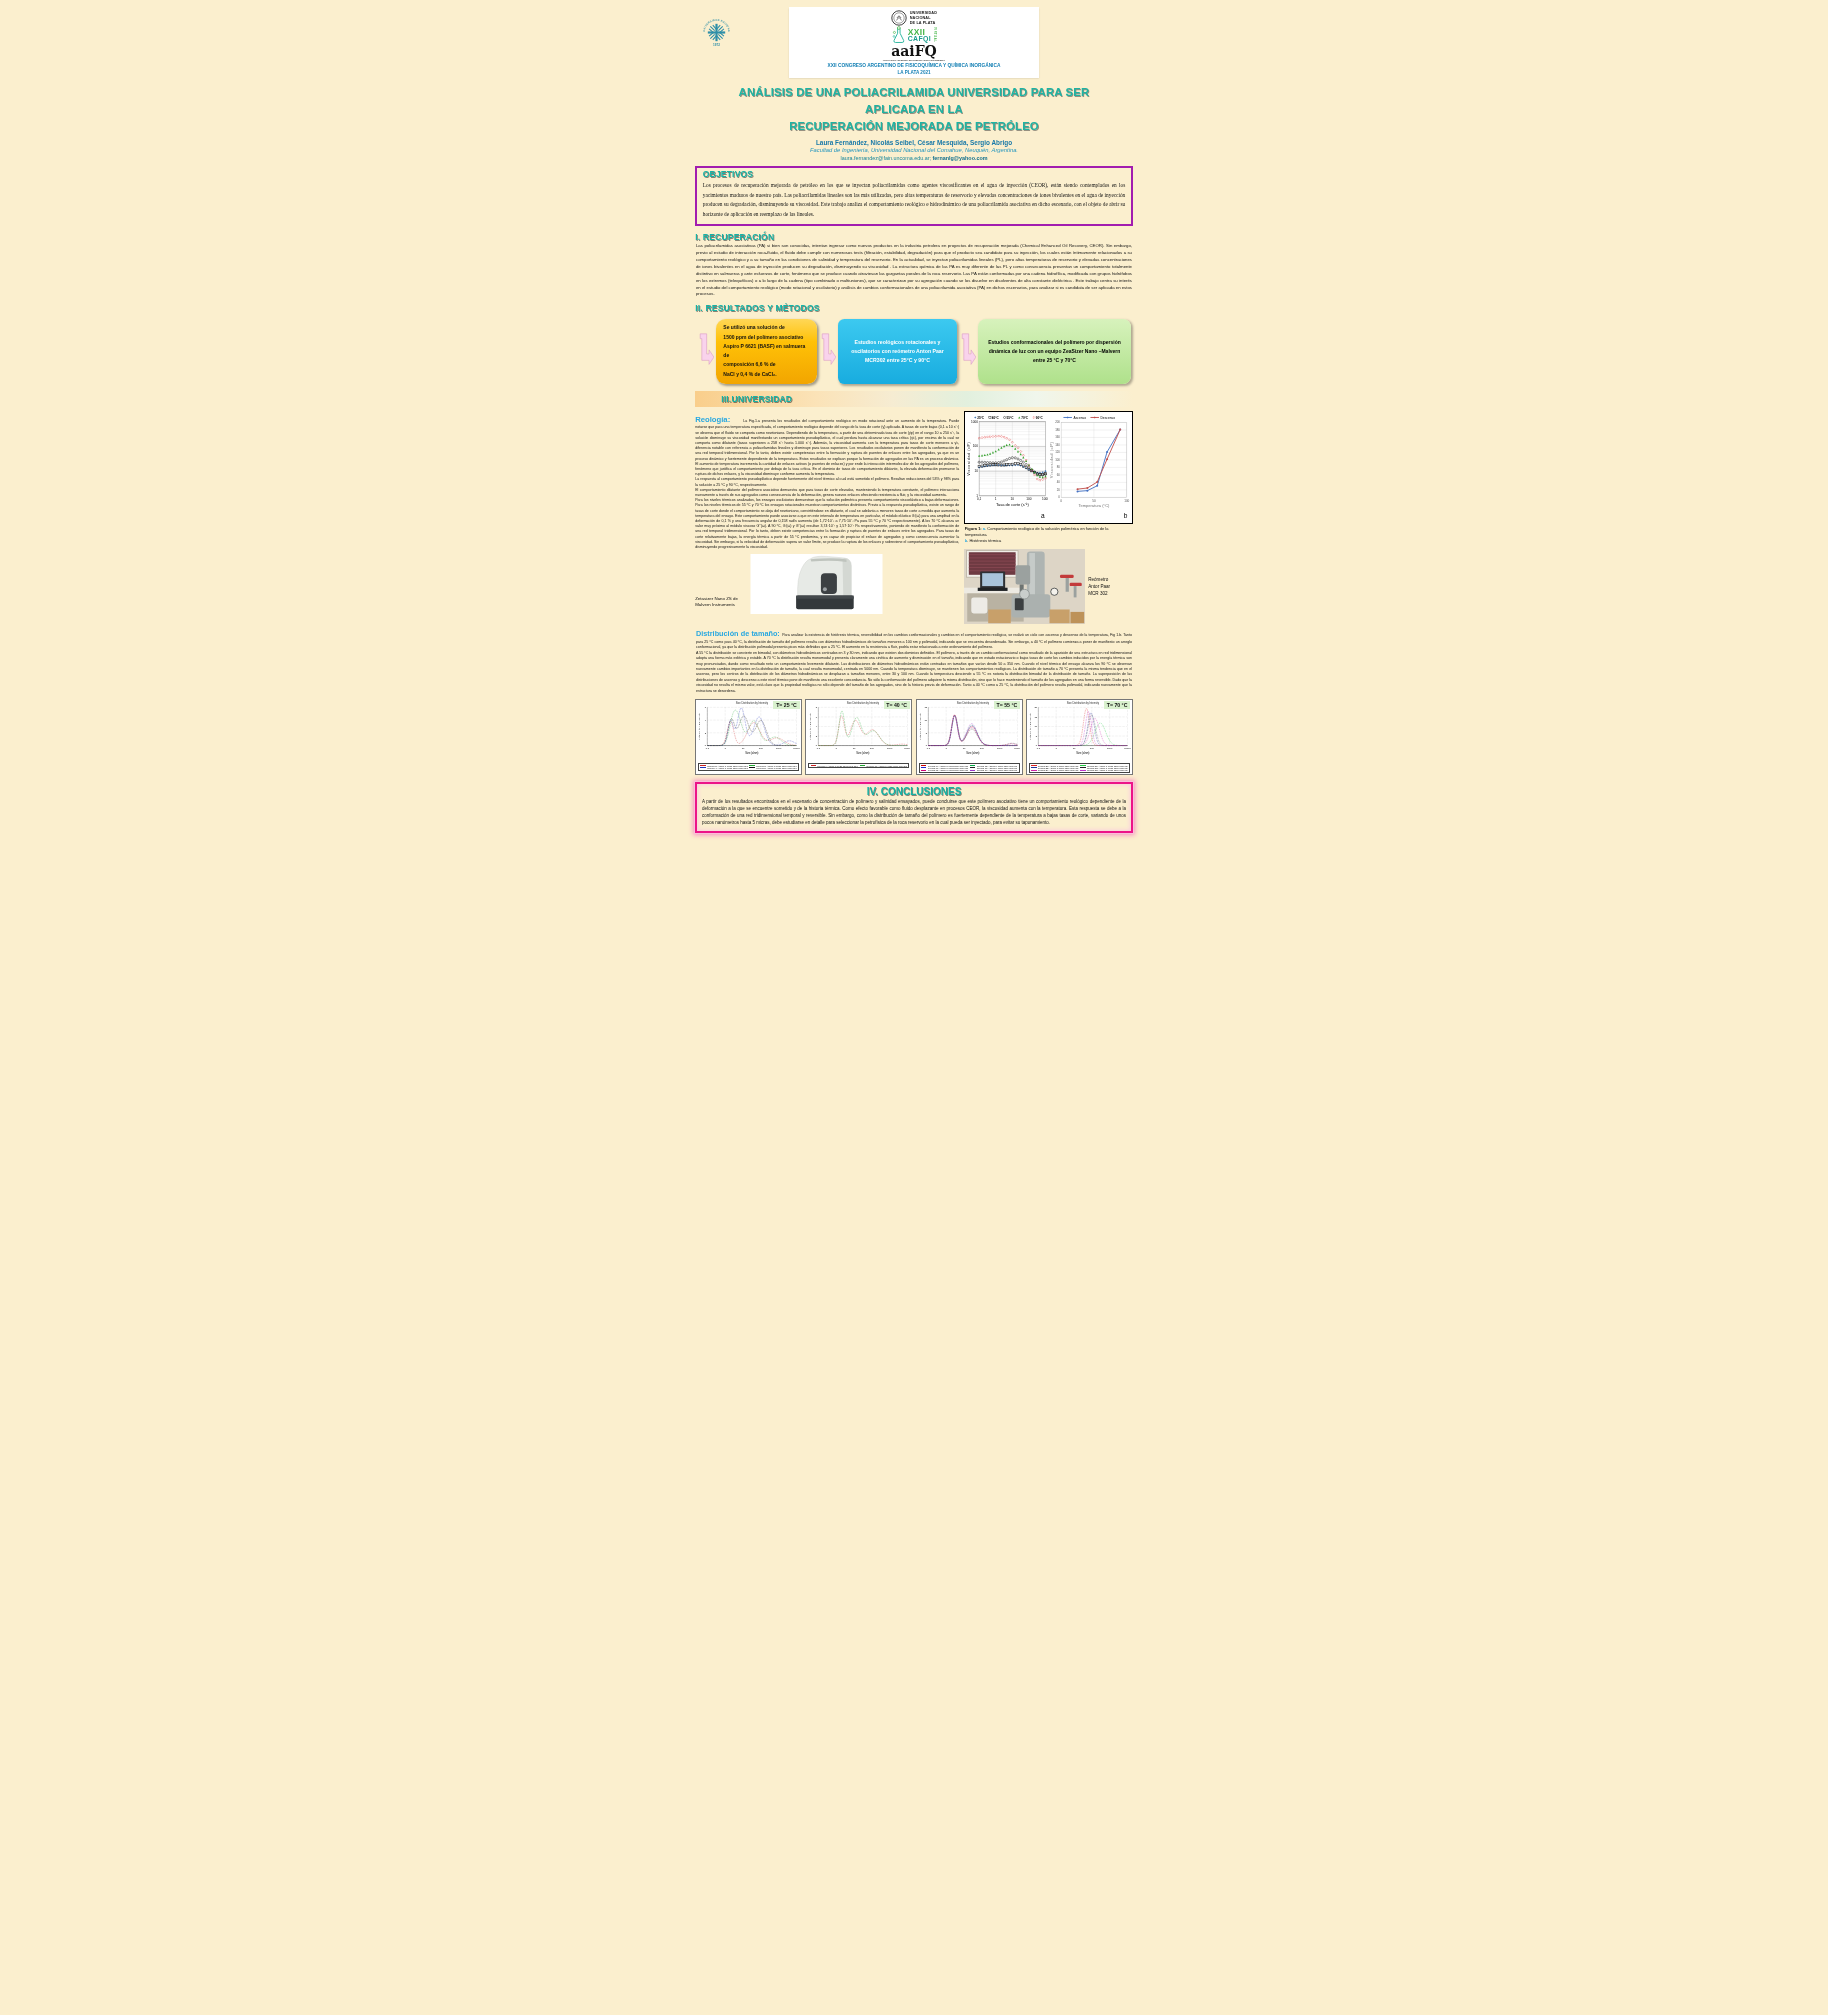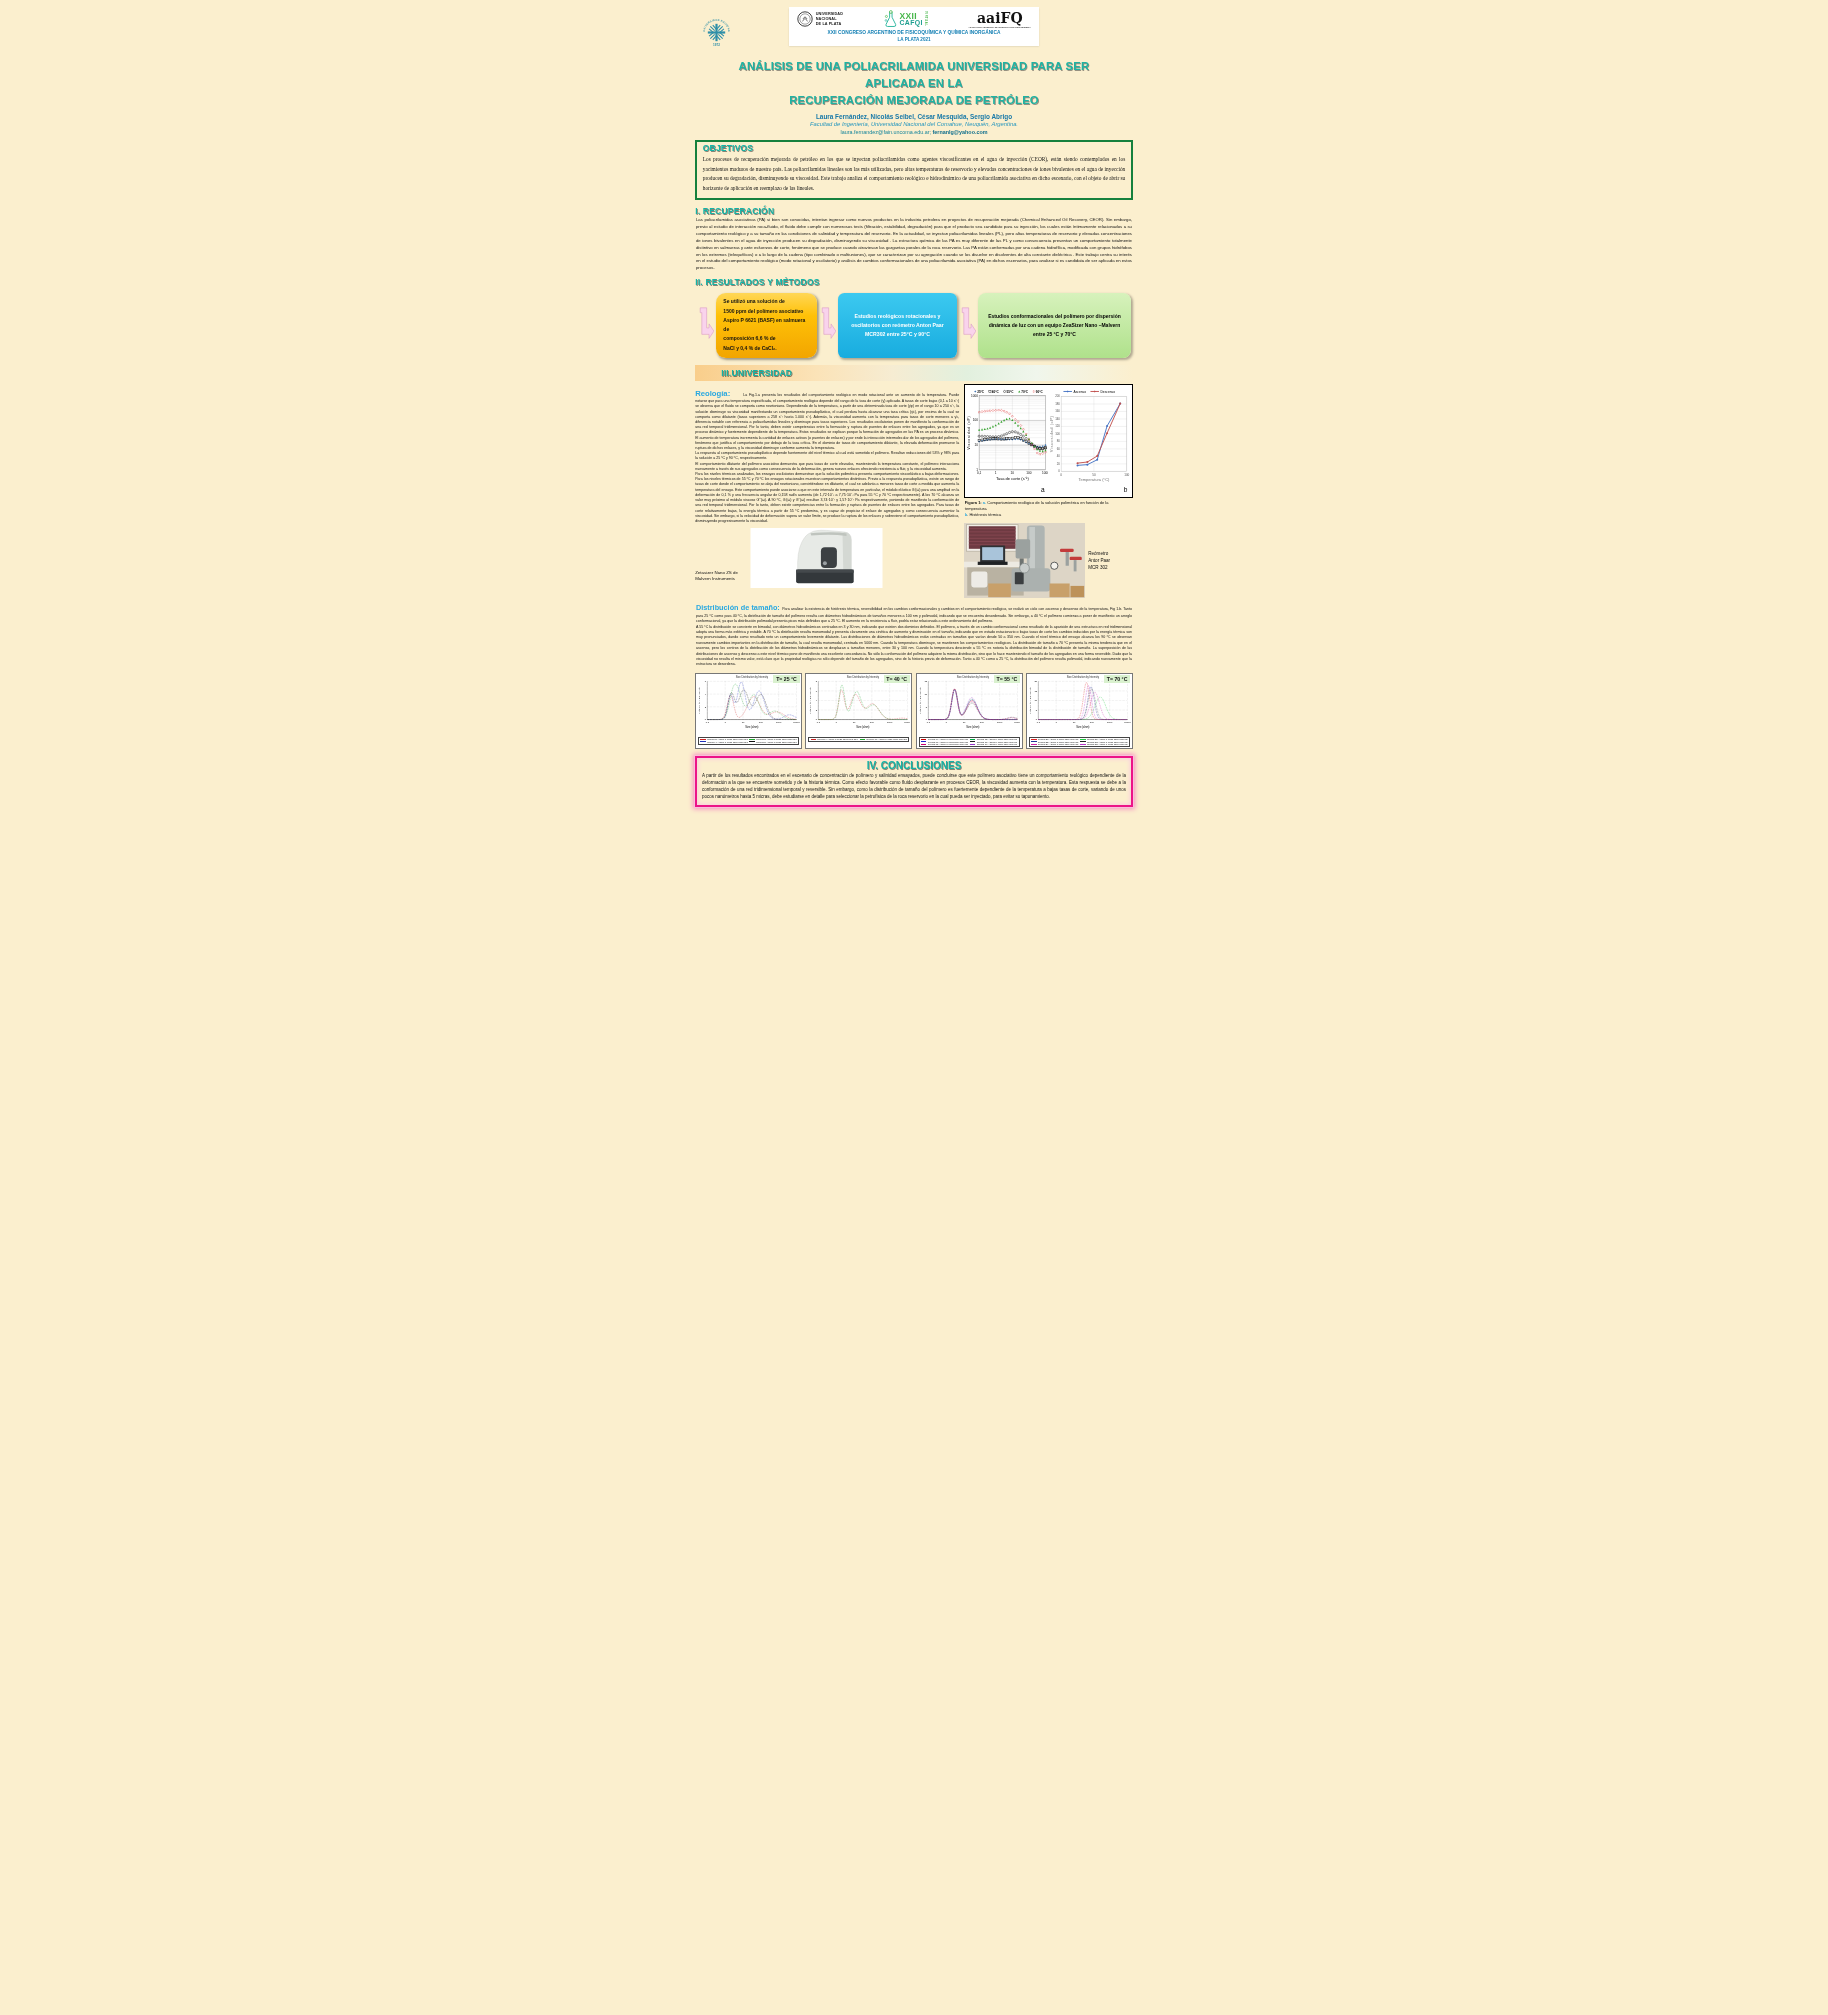--- a/index.html
+++ b/index.html
@@ -3,21 +3,21 @@
 <meta charset="utf-8">
 <style>
   html,body{margin:0;padding:0;background:#FBEFCE;}
   body{font-family:"Liberation Sans",sans-serif;color:#111;}
   .poster{width:457px;margin:0 auto;background:#FBEFCE;padding:4px 9.7px 12px;box-sizing:border-box;position:relative;}
 
   
   .hdr{position:relative;min-height:45px;}
   .unc-seal{position:absolute;left:5.6px;top:9.7px;width:31px;height:31px;}
   .hdr-box{width:250px;margin:3.2px auto 0;background:#fff;box-shadow:0 1.2px 1.6px rgba(0,0,0,.15);padding:3.2px 4.8px 2.4px;box-sizing:border-box;}
-  .logos{display:flex;align-items:center;justify-content:space-between;padding:0 3.2px;}
+  .logos{display:flex;align-items:center;justify-content:space-between;padding:0 3.2px;flex-direction:column;}
   .unlp{display:flex;align-items:center;gap:2.8px;}
   .unlp-txt{font-size:3.8px;font-weight:bold;color:#222;line-height:1.25;letter-spacing:0.1px;}
   .cafqi{display:flex;align-items:center;gap:1.6px;}
   .cafqi-block{line-height:.95;}
   .cafqi-xxii{font-size:8.5px;font-weight:800;color:#46B649;letter-spacing:0.4px;}
   .cafqi-name{font-size:6.9px;font-weight:800;color:#1D9E8F;letter-spacing:0.4px;}
   .cafqi-virtual{font-size:2.6px;font-weight:700;color:#46B649;writing-mode:vertical-rl;letter-spacing:0.6px;}
   .aaifq{text-align:center;}
   .aaifq-script{font-family:"DejaVu Serif",serif;font-weight:bold;font-size:14px;color:#111;line-height:1;}
   .aaifq-sub{font-size:1.9px;font-weight:bold;color:#222;letter-spacing:0.1px;margin-top:0.8px;}
@@ -26,21 +26,21 @@
   .congress-l2{font-size:4.6px;font-weight:bold;color:#1580B5;}
 
   
   .title{margin:5.6px 12px 1.6px;text-align:center;font-size:11.3px;font-weight:800;line-height:1.5;color:#1FB3A2;text-shadow:0.8px 0.8px 0.4px rgba(50,50,50,.5);white-space:pre-line;letter-spacing:0.2px;}
   .authors{text-align:center;font-size:6.4px;font-weight:bold;color:#1778A8;margin-top:4px;}
   .affil{text-align:center;font-size:5.8px;font-style:italic;color:#2596BE;margin-top:1.6px;}
   .email{text-align:center;font-size:5.4px;color:#17869C;margin-top:1.6px;}
   .email b{color:#0F6E8C;}
 
   
-  .obj-box{border:2px solid #15803d;margin-top:4.8px;padding:1.6px 5.6px 4px;}
+  .obj-box{border:2px solid #a21caf;margin-top:4.8px;padding:1.6px 5.6px 4px;}
   .sec-head{display:inline-block;font-size:8.5px;font-weight:800;color:#14B3A6;text-shadow:0.8px 0.8px 0.4px rgba(40,40,40,.55);letter-spacing:0.2px;}
   .obj-body{font-family:"Liberation Serif",serif;font-size:5.3px;line-height:1.85;text-align:justify;margin:1.6px 0 0;}
 
   
   .intro-body{font-size:4.3px;line-height:1.6;text-align:justify;margin:1.6px 0.8px 0;}
 
   
   .mat-row{display:flex;align-items:stretch;margin:5.6px 1.6px 2.4px;gap:1.6px;}
   .elbow{flex:0 0 17.7px;align-self:center;height:39px;}
   .mbox{box-sizing:border-box;display:flex;align-items:center;}

